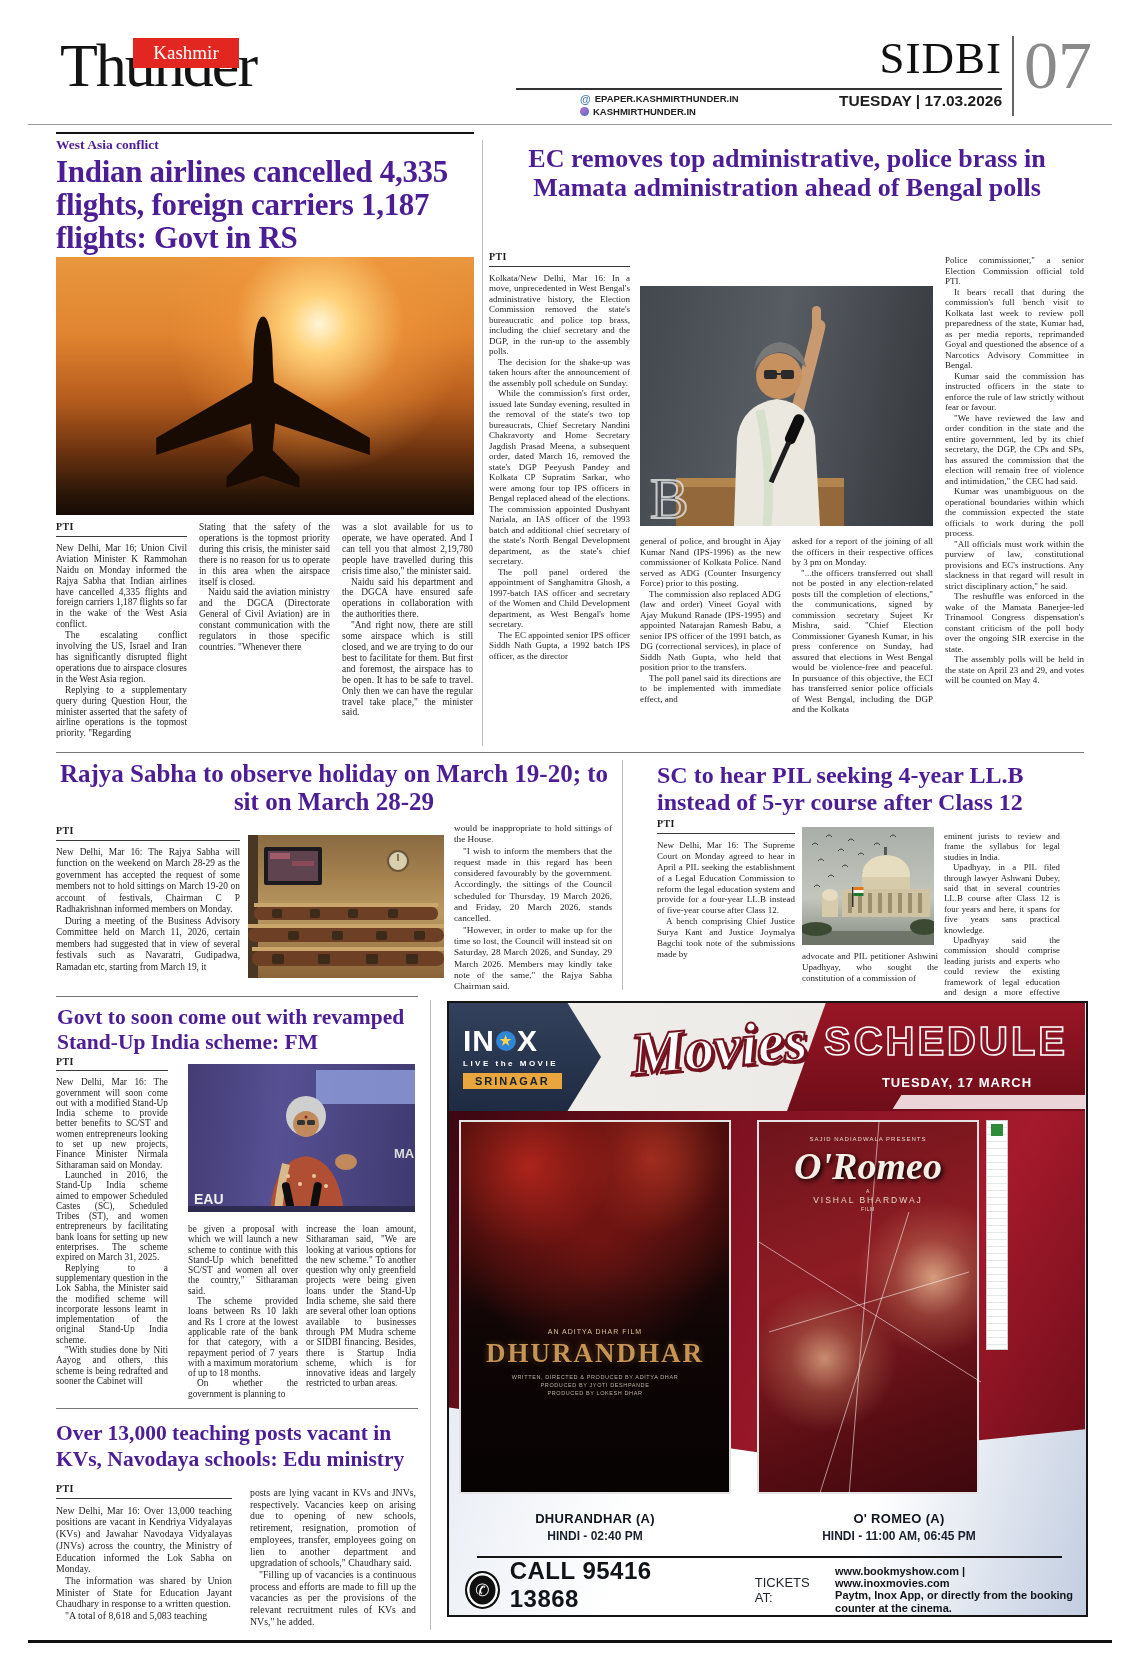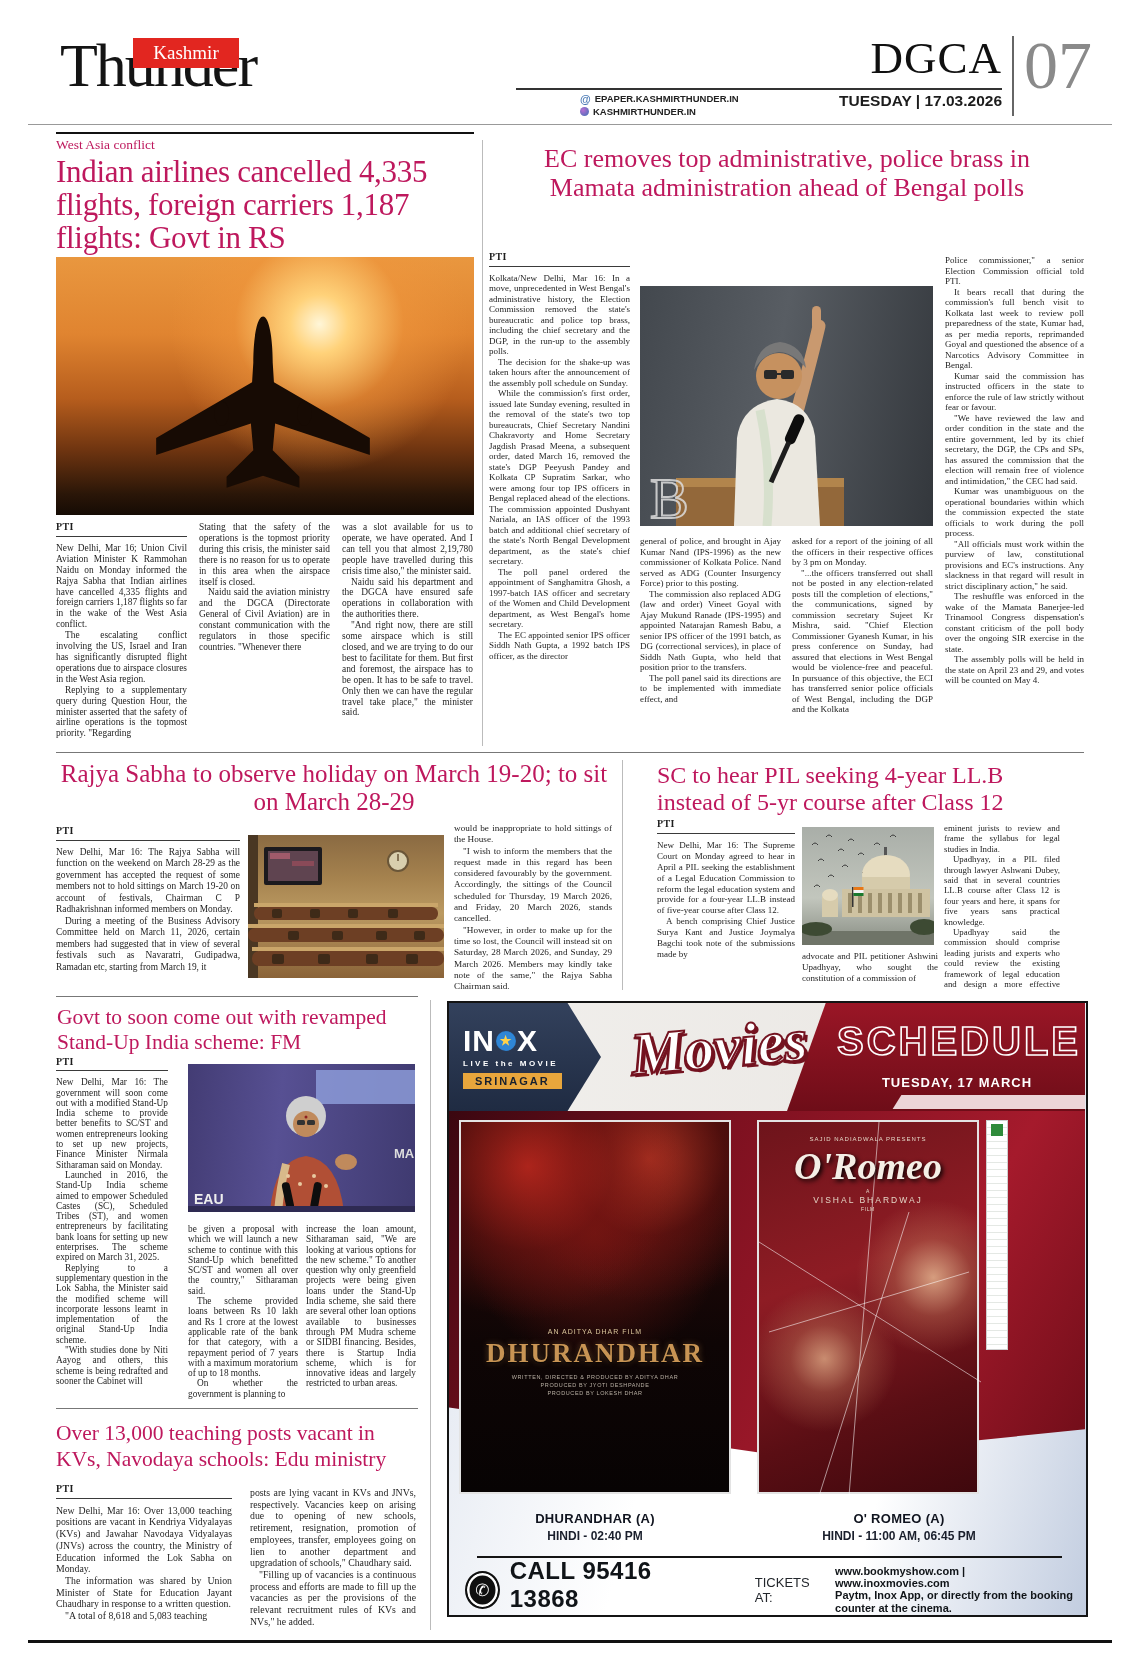--- a/index.html
+++ b/index.html
@@ -1,31 +1,31 @@
 <!DOCTYPE html>
 <html lang="en" style="--brand_red: #e22620; --accent_gold: #e8a63c; --ad_red: #8e1420; --ad_slate: #2c3a55; --page_bg: #ffffff;"><head>
 <meta charset="utf-8">
 <style>
   html,body{margin:0;padding:0;background:#ffffff;}
   .page{position:relative;width:1140px;height:1669px;background:var(--page_bg,#fff);
         font-family:"Liberation Serif",serif;color:#1a1a1a;overflow:hidden;}
   .abs{position:absolute;}
-  .hl{font-weight:400;color:#be185d;font-family:"Liberation Serif",serif;}
+  .hl{font-weight:700;color:#4c1d95;font-family:"Liberation Serif",serif;}
   .rule{background:#555;}
   .bt{text-align:justify;color:#1e1e1e;overflow:hidden;}
   .bt p{margin:0;}
   .bt p + p{text-indent:9px;}
   .pti-wrap{border-bottom:1.4px solid #3a3a3a;padding-bottom:3px;margin-bottom:6px;
             font-weight:bold;font-size:10px;letter-spacing:.4px;font-family:"Liberation Serif",serif;}
   .a1t{font-size:9.4px;line-height:10.9px;}
   .a2t{font-size:9px;line-height:10.5px;}
   .a3t1{font-size:9.4px;line-height:11.5px;}
   .a3t2{font-size:9.2px;line-height:11.3px;}
   .a4t{font-size:9px;line-height:10.9px;}
-  .a4t3{font-size:8.8px;line-height:10.4px;}
+  .a4t3{font-size:8.8px;line-height:10.4px;margin-top:8px;}
   .a5t{font-size:9.3px;line-height:10.3px;}
   .a6t{font-size:9.8px;line-height:11.7px;}
   .sans{font-family:"Liberation Sans",sans-serif;}
   .photo{overflow:hidden;}
   .brand-box{background:var(--brand_red,#e22620);color:#fff;display:flex;align-items:center;justify-content:center;}
   .inox-star{width:20px;height:20px;border-radius:50%;display:inline-flex;align-items:center;justify-content:center;
              background:radial-gradient(circle,#2f86d6 0 62%,#1a5ea6 100%);color:#ffd24a;font-size:13px;margin:0 1px;}
   .outline-txt{color:transparent;-webkit-text-stroke:1.6px #ffffff;}
   .script-movies{font-family:"Liberation Serif",serif;font-style:italic;font-weight:bold;color:#ffffff;
                  -webkit-text-stroke:2px #741320;text-shadow:3px 3px 0 #741320,-2px 2px 0 #741320;}
@@ -45,21 +45,21 @@
     <div class="abs" style="left:60px;top:34px;font-size:62px;line-height:62px;letter-spacing:-2px;color:#141414;font-family:'Liberation Serif',serif;">
       <span>Thunder</span>
     </div>
     <div class="abs brand-box" style="left:133px;top:38px;width:106px;height:30px;">
       <span style="font-size:19px;font-family:'Liberation Serif',serif;">Kashmir</span>
     </div>
 
     <div class="abs rule" style="left:516px;top:88px;width:486px;height:1.5px;background:#333;"></div>
 
     <div class="abs" style="left:700px;top:34px;width:302px;text-align:right;font-size:45px;line-height:48px;letter-spacing:1px;color:#101010;">
-      <span>DGCA</span>
+      <span>SIDBI</span>
     </div>
     <div class="abs sans" style="left:698px;top:92px;width:304px;text-align:right;font-weight:bold;font-size:15.5px;color:#1c1c1c;">
       <span>TUESDAY | 17.03.2026</span>
     </div>
 
     <div class="abs rule" style="left:1012px;top:36px;width:1.5px;height:80px;background:#666;"></div>
     <div class="abs" style="left:1024px;top:30px;font-size:68px;line-height:70px;color:#8a8a8a;">
       <span>07</span>
     </div>
 
@@ -390,21 +390,21 @@
   <div class="abs" style="left:447px;top:1001px;width:641px;height:616px;border:2.5px solid #141414;box-sizing:border-box;
               background:linear-gradient(105deg,#93a5c2 0%,#e9edf4 14%,#ffffff 40%,#ffffff 70%,#c2cde0 100%);overflow:hidden;">
 
     <div class="abs" style="left:0;top:106px;width:636px;height:364px;
                 background:linear-gradient(120deg,#3a0710 0%,#7e1120 35%,#a51a2c 70%,#6e0d18 100%);
                 clip-path:polygon(0 0,100% 0,100% 88%,55% 96%,0 82%);"></div>
 
     <div class="abs" style="left:0;top:0;width:636px;height:108px;background:linear-gradient(90deg,#f1efec 0%,#e9e6e2 100%);">
       <div class="abs" style="left:338px;top:0;width:298px;height:108px;background:linear-gradient(180deg,#9a1626 0%,#6e0d18 100%);
                   clip-path:polygon(13% 0,100% 0,100% 100%,0 100%);">
-        <div class="abs sans outline-txt" style="left:24px;top:16px;width:270px;text-align:right;font-size:40px;font-weight:bold;letter-spacing:3px;">SCHEDULE</div>
+        <div class="abs sans outline-txt" style="left:24px;top:16px;width:270px;text-align:center;font-size:40px;font-weight:bold;letter-spacing:3px;">SCHEDULE</div>
         <div class="abs" style="left:110px;top:92px;width:200px;height:14px;background:#ecd5d8;transform:skewX(-32deg);"></div>
         <div class="abs sans" style="left:60px;top:72px;width:220px;text-align:center;color:#fff;font-weight:bold;font-size:13px;letter-spacing:1px;">TUESDAY, 17 MARCH</div>
       </div>
 
       <div class="abs" style="left:0;top:0;width:152px;height:108px;background:linear-gradient(180deg,#33415c,#1f2b42);
                   clip-path:polygon(0 0,78% 0,100% 50%,78% 100%,0 100%);
                   display:flex;flex-direction:column;align-items:flex-start;justify-content:center;padding-left:14px;box-sizing:border-box;">
         <div class="sans" style="color:#fff;font-weight:bold;font-size:30px;line-height:30px;letter-spacing:1px;display:flex;align-items:center;">
           <span>IN</span>
             <span class="inox-star">★</span>

